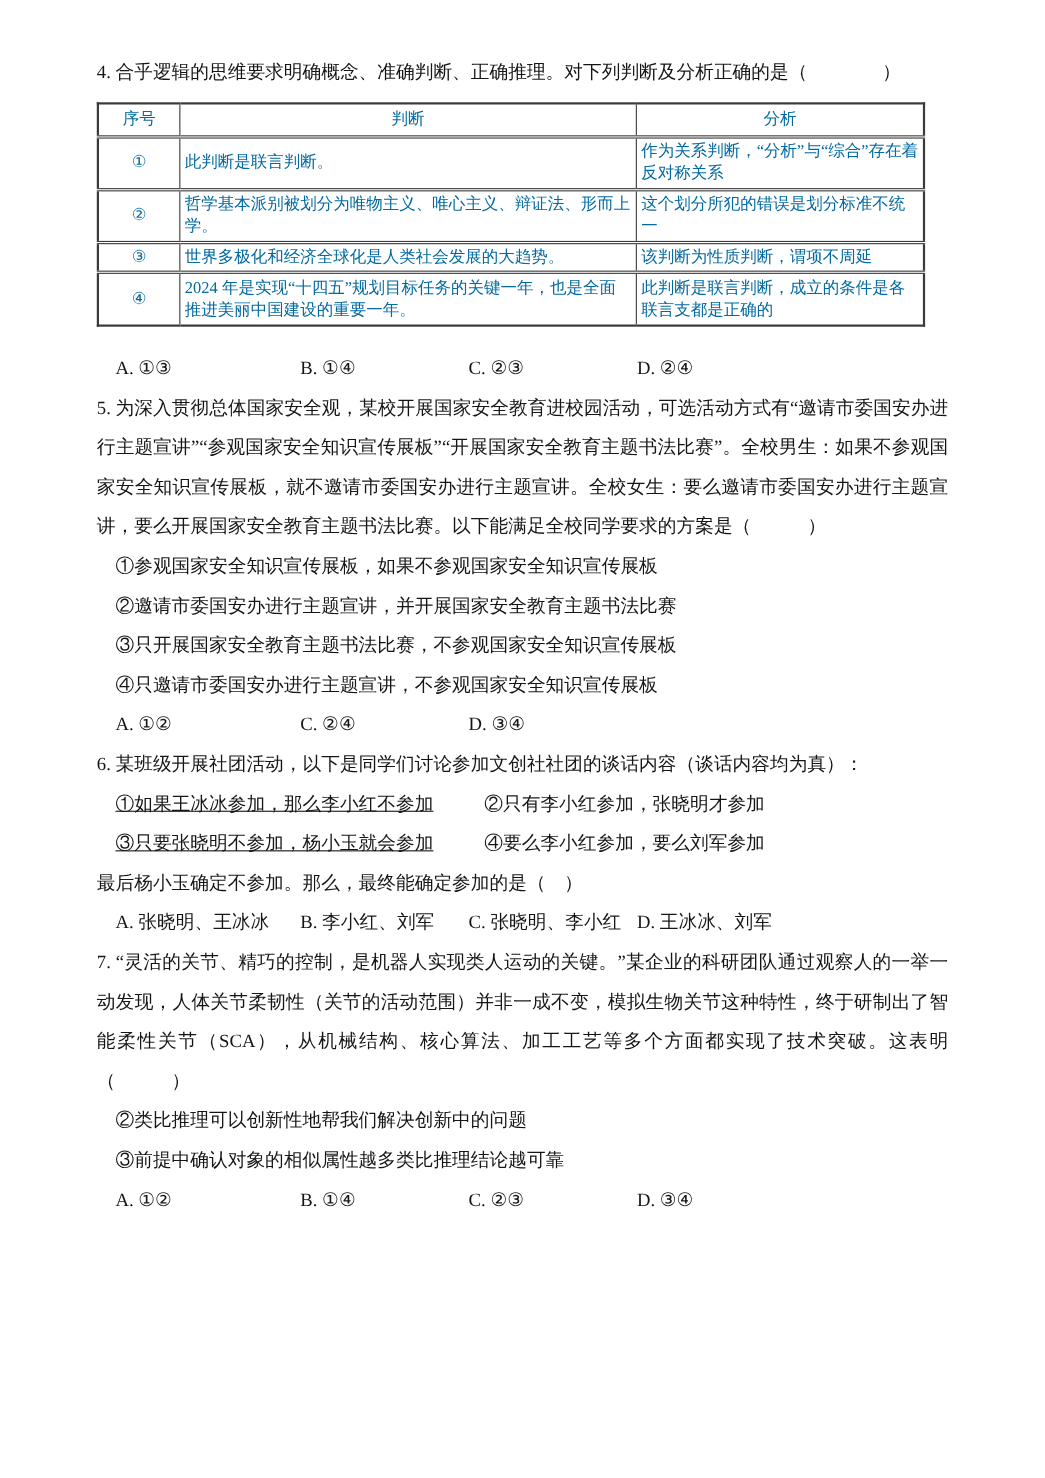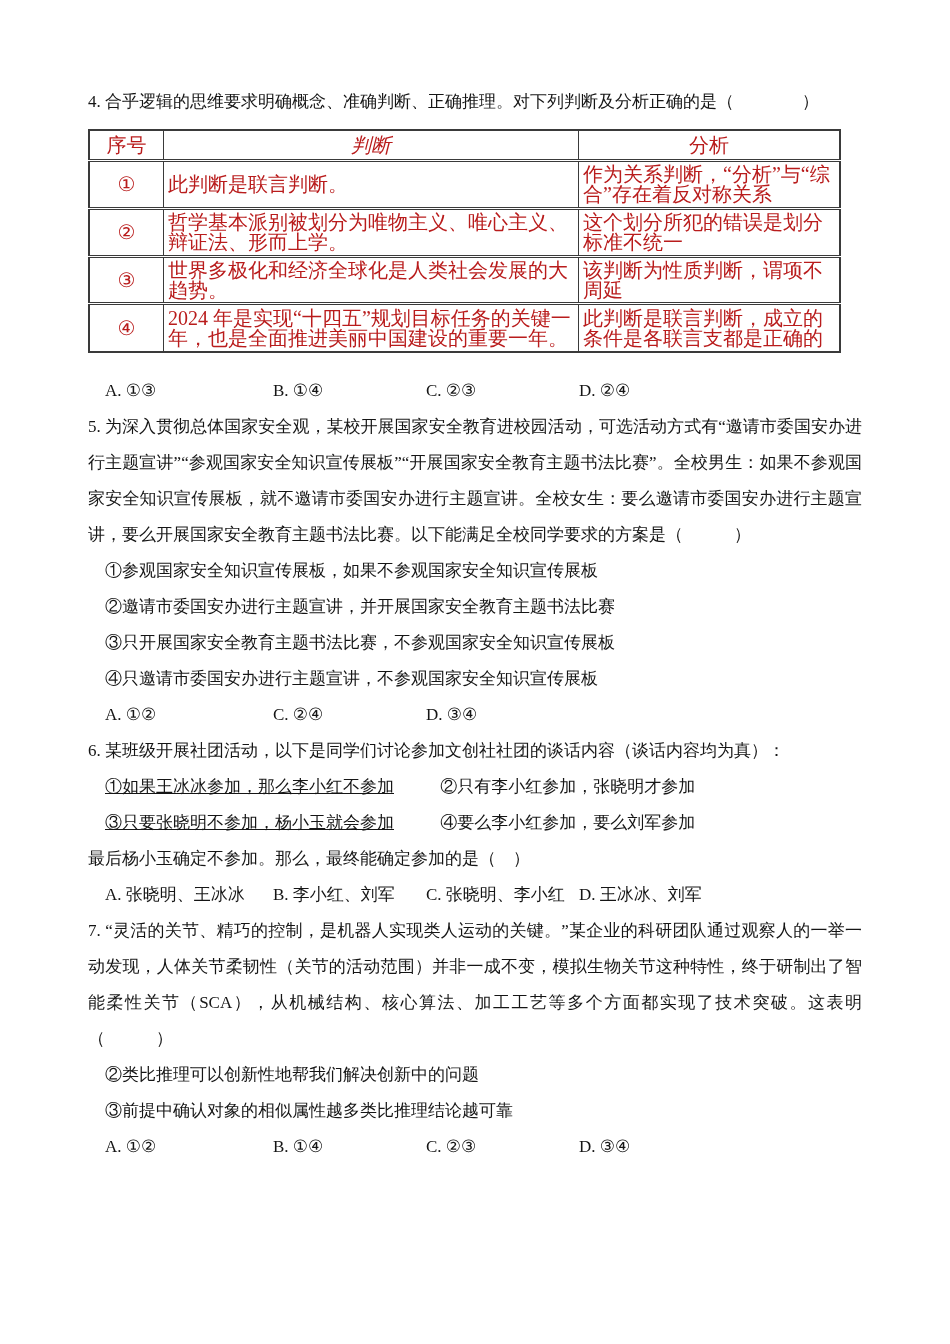--- a/index.html
+++ b/index.html
@@ -11,55 +11,55 @@
     position: relative;
     box-sizing: border-box;
     width: 950px;
     height: 1344px;
     margin: 0 auto;
     background: #ffffff;
     color: #151515;
     font-family: "Liberation Serif", "DejaVu Serif", serif;
     font-size: 17px;
     line-height: 36px;
-    padding: 84px 88px 0 88px;
+    padding: 48px 88px 0 88px;
     overflow: hidden;
   }
   p { margin: 0; }
   .para { text-align: justify; }
   .indent { padding-left: 17px; }
 
   
   .qtable {
     border-collapse: collapse;
     table-layout: fixed;
     width: 739px;
     margin: 9px 0 20px 0;
-    font-size: 20px;
+    font-size: 15px;
     line-height: 20px;
-    color: #b91c1c;
+    color: #0369a1;
   }
   .qtable th, .qtable td {
     border-left: 1px solid #3a3a3a;
     border-right: 1px solid #3a3a3a;
     border-top: 3px double #3a3a3a;
     border-bottom: 3px double #3a3a3a;
     padding: 2px 4px;
     vertical-align: middle;
     font-weight: normal;
     text-align: left;
     overflow: hidden;
   }
   .qtable tr > *:first-child { border-left: 2px solid #3a3a3a; text-align: center; }
   .qtable tr > *:last-child  { border-right: 2px solid #3a3a3a; }
   .qtable tr:first-child > * { border-top: 2px solid #3a3a3a; }
   .qtable tr:last-child > *  { border-bottom: 2px solid #3a3a3a; }
   .qtable th { text-align: center; }
   .col-serial   { width: 65px; }
-  .col-judgment { width: 406px; font-style: italic; }
+  .col-judgment { width: 406px; }
   .col-analysis { width: 252px; }
   tr.row-h  { height: 30px; }
   tr.row-0  { height: 48px; }
   tr.row-1  { height: 48px; }
   tr.row-2  { height: 25px; }
   tr.row-3  { height: 49px; }
 
   
   .choices {
     display: flex;

